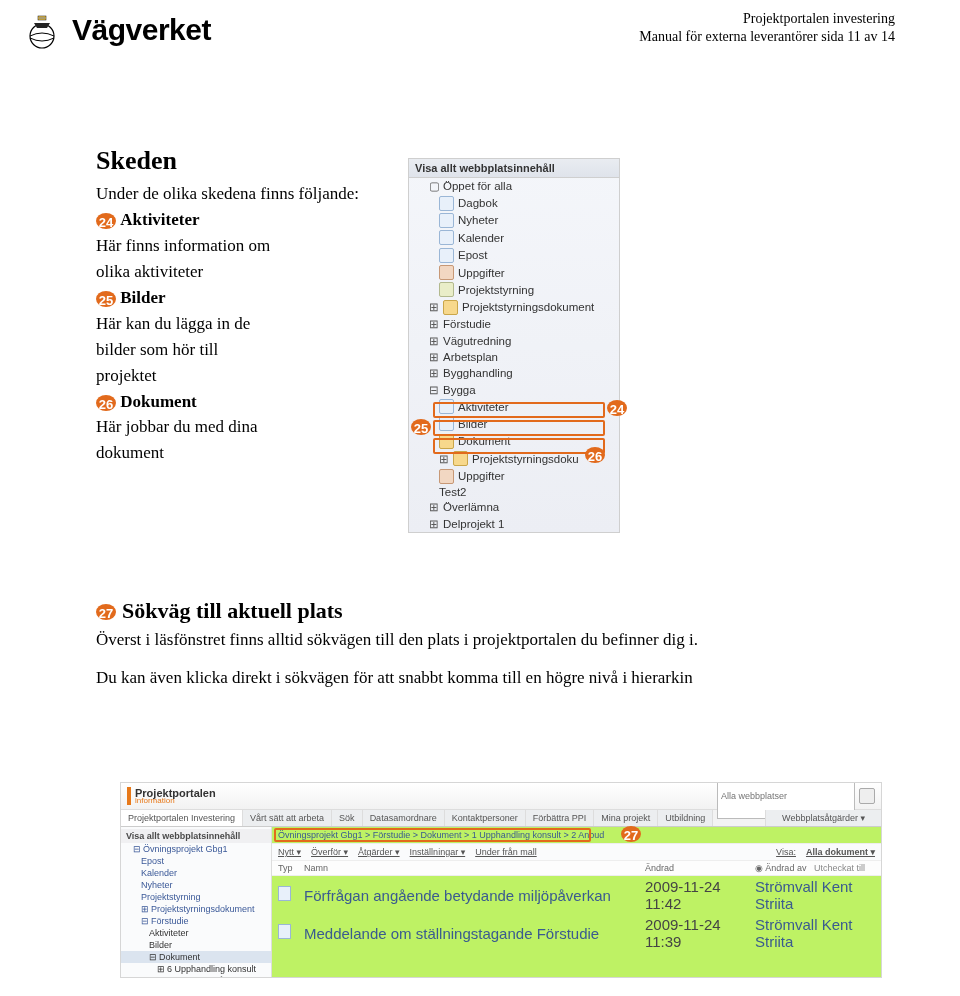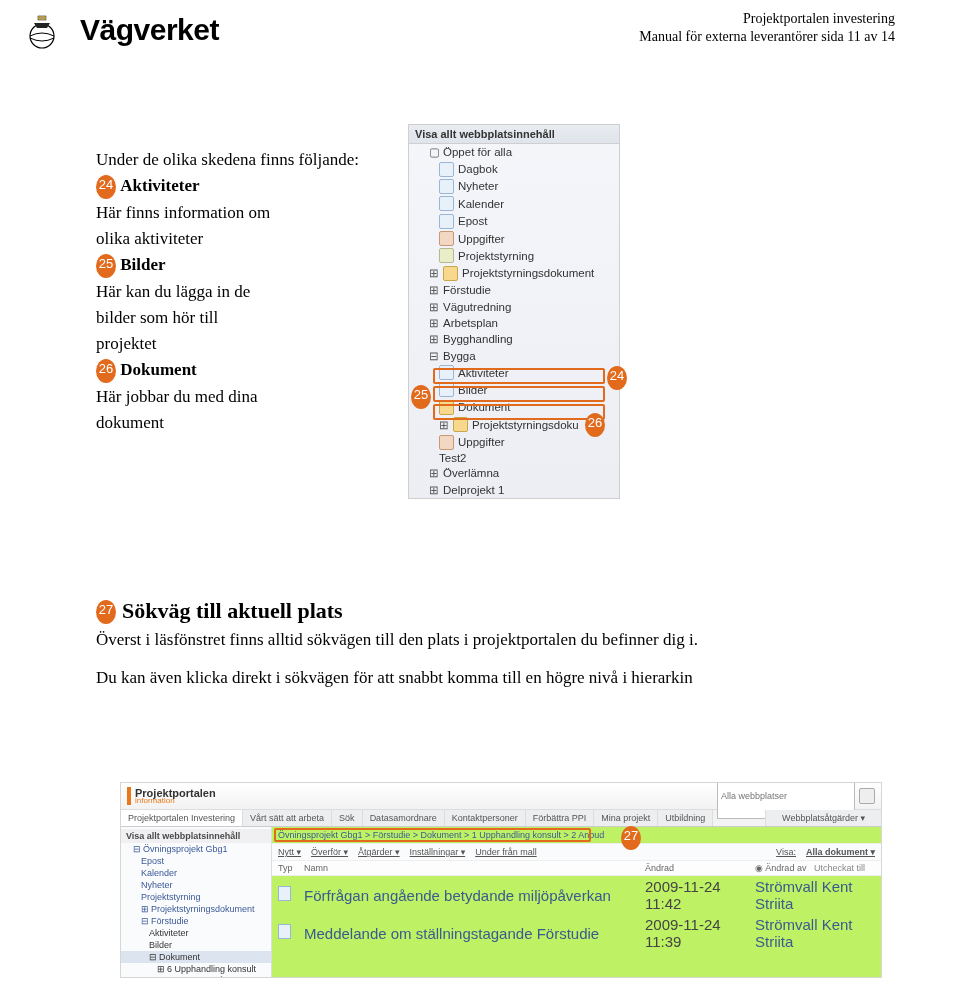--- a/index.html
+++ b/index.html
@@ -22,21 +22,21 @@
     text-align: right;
     font-size: 14px;
     line-height: 1.3;
   }
   .logo {
     position: absolute;
     top: 8px;
     left: 20px;
     display: flex;
     align-items: center;
-    gap: 16px;
+    gap: 8px;
   }
   .logo-text {
     font-family: Arial, Helvetica, sans-serif;
     font-size: 30px;
     font-weight: 700;
     letter-spacing:-0.5px;
   }
   .content {
     position: absolute;
     top: 146px;
@@ -57,26 +57,26 @@
     width: 290px;
     font-size: 17px;
     line-height: 1.35;
   }
   .left-col .line {
     margin: 3px 0;
   }
   .badge {
     display: inline-block;
     min-width: 20px;
-    height: 24px;
+    height: 16px;
     border-radius: 50%;
     background: #e26a1c;
     color: #fff;
     font-size: 13px;
-    font-weight: normal;
+    font-weight: bold;
     text-align: center;
     line-height: 20px;
     font-family: Arial, sans-serif;
     vertical-align: middle;
   }
   .bold { font-weight: bold; }
 
   
   .sp-panel {
     width: 210px;
@@ -227,20 +227,21 @@
       <path d="M14 15 L30 15 L27 20 L17 20 Z" fill="#222"></path>
       <rect x="18" y="8" width="8" height="4" fill="#f3c94f" stroke="#000" stroke-width="0.5"></rect>
       <circle cx="20" cy="10" r="0.7" fill="#2a4fa3"></circle>
         <circle cx="24" cy="10" r="0.7" fill="#2a4fa3"></circle>
         <circle cx="22" cy="10" r="0.7" fill="#2a4fa3"></circle>
     </svg>
     <span class="logo-text">Vägverket</span>
   </div>
 
   <div class="content">
+    <h2 class="skeden">Skeden</h2>
     <div class="two-col">
       <div class="left-col">
         <div class="line">Under de olika skedena finns följande:</div>
 
         <div class="line"><span class="badge">24</span> <span class="bold">Aktiviteter</span></div>
         <div class="line">Här finns information om</div>
         <div class="line">olika aktiviteter</div>
 
         <div class="line"><span class="badge">25</span> <span class="bold">Bilder</span></div>
         <div class="line">Här kan du lägga in de</div>

